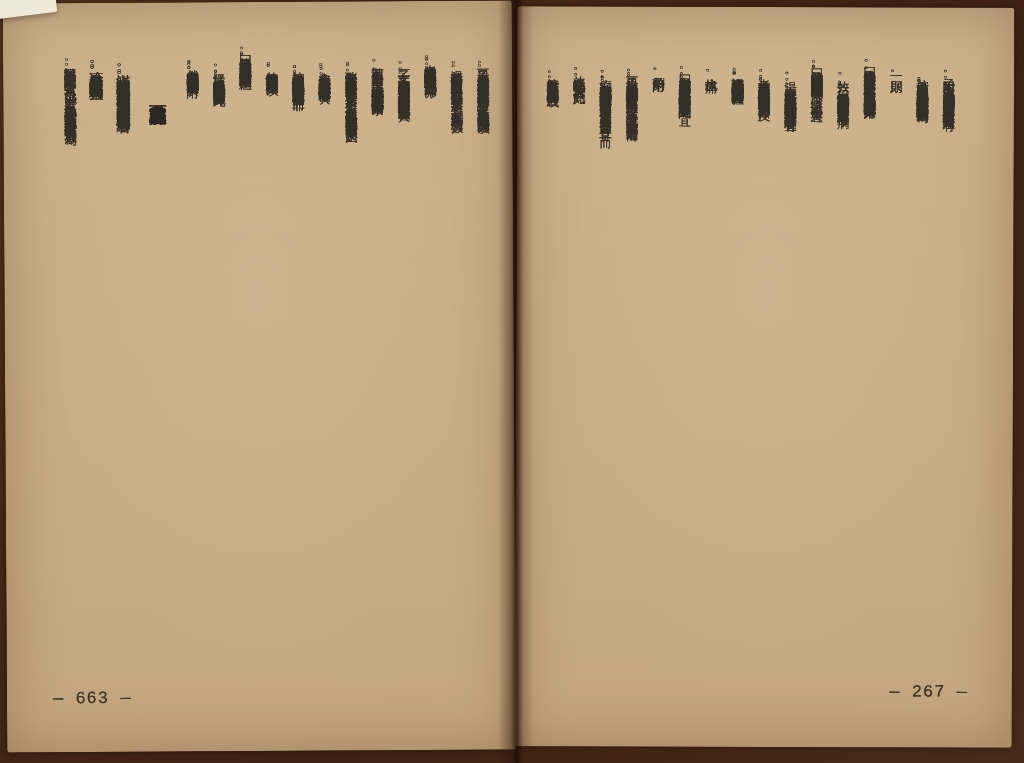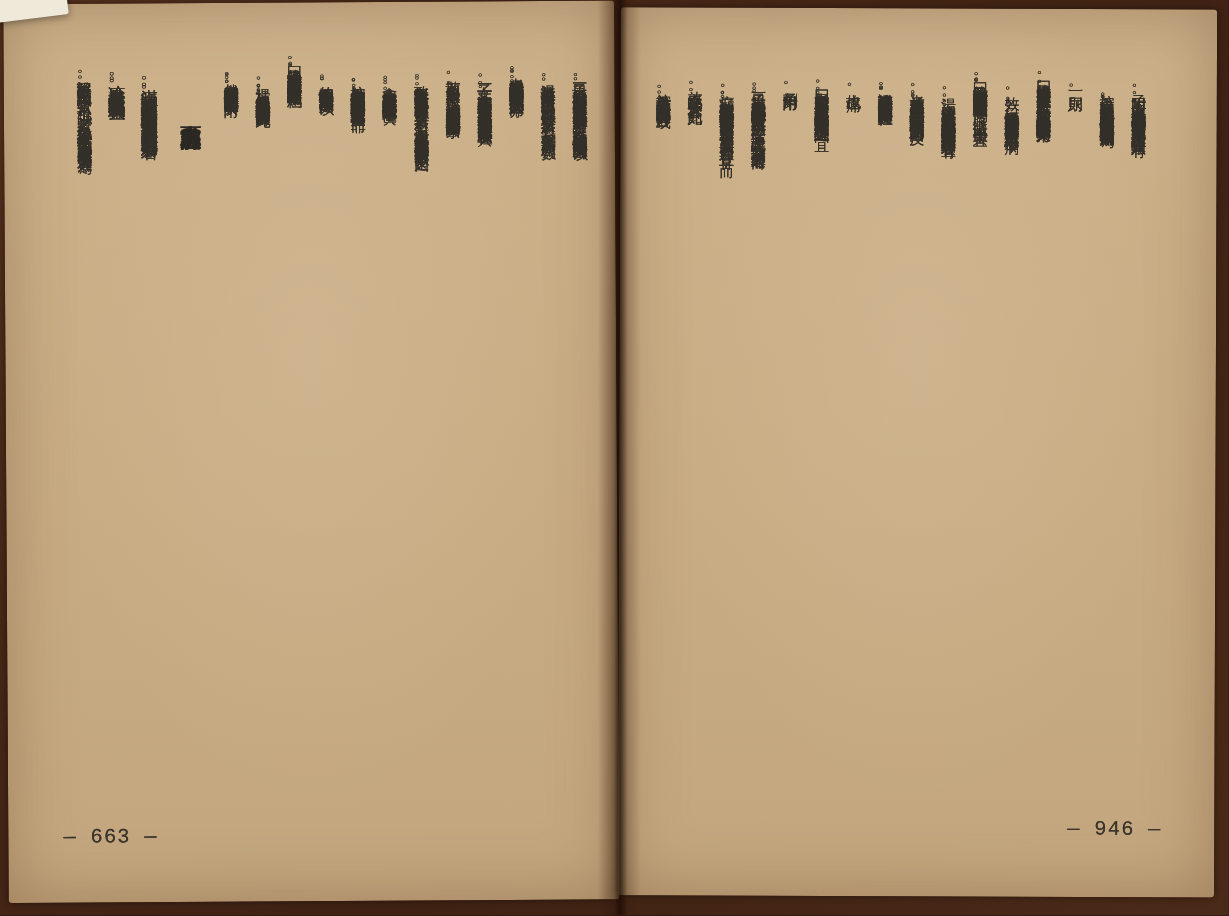--- a/index.html
+++ b/index.html
@@ -89,19 +89,19 @@
         <div class="col">兼施者。諸病皆然。治療固非一途也。須審明病情以處治。若舉措一失。則可治者。反因而增劇也。</div>
         <div class="col">求眞按　大黃附子湯證。往往易誤爲大黃牡丹皮湯證。因後證若劇時。其疼痛放散於右脅下。所謂疑似脅下偏</div>
         <div class="col">痛故也。</div>
         <div class="col">橘窗書影曰。一老醫曰。產後及諸病後。有脚不立證。用桂枝加苓朮附湯。或大黃附子湯。宜隨證時時用紫圓。總之。宜</div>
         <div class="col">用附子劑。</div>
         <div class="col">一男子。腰脚拘急痛甚。兩脚攣急不能起。晝夜呻吟。余與芍甘黃辛附湯。二三日。痛全安。蓋此證。屬寒疝。而尋常之</div>
         <div class="col">疝癪。緩慢難效。余平常治寒疝用此方。及附子理中湯。治熱疝。用四逆散加茴香。茯苓。及大柴胡湯。加茴香。甘草。而</div>
         <div class="col">咄嗟奏效。古方之妙。如此。</div>
         <div class="col">求眞按　此加味法太蕪雜。宜隨證加味。或合方爲是。</div>
       </div>
-    <div class="page-number">— 946 —</div>
+    <div class="page-number">— 267 —</div>
   </div>
 
   <div id="gutter"></div>
   <div id="corner-glare"></div>
 
 </div>
 
 </body></html>

